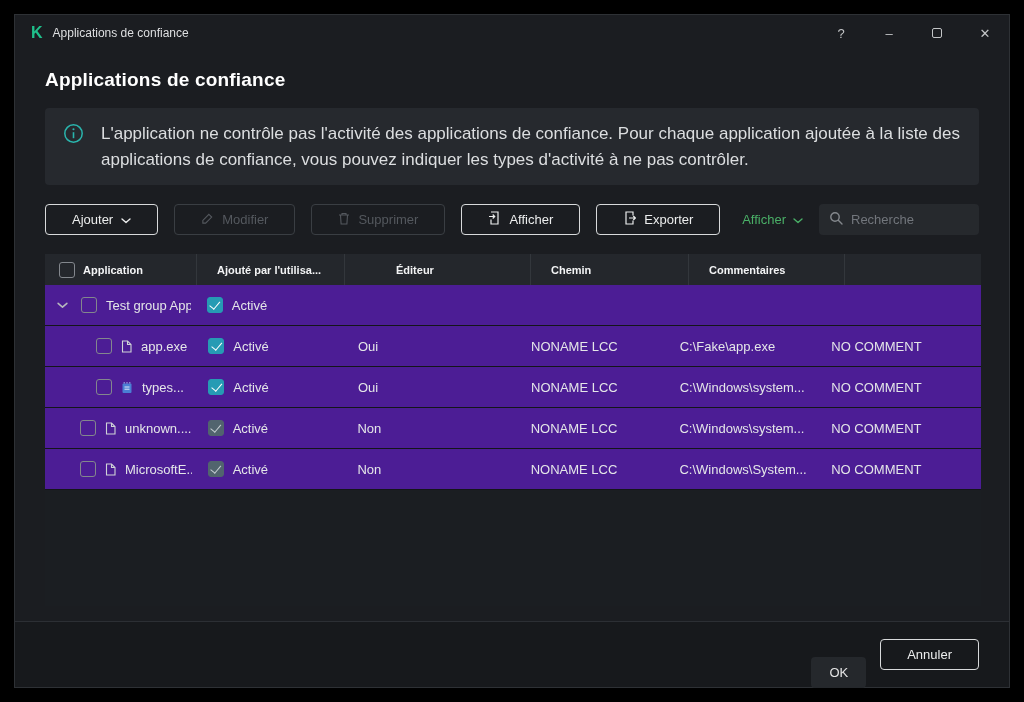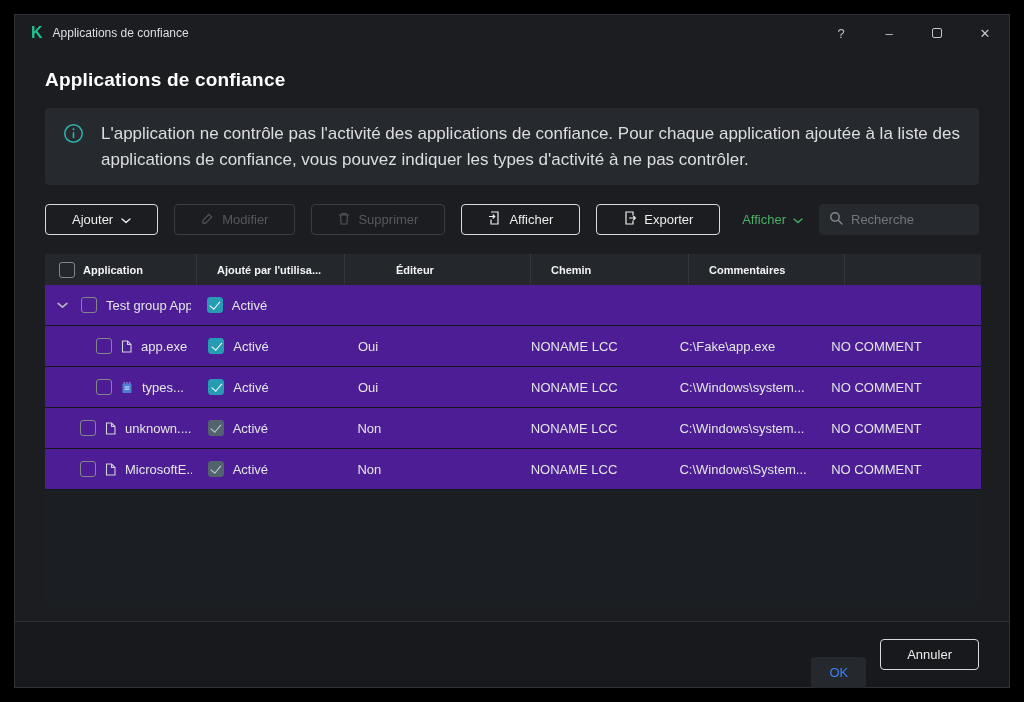--- a/index.html
+++ b/index.html
@@ -59,21 +59,21 @@
   .cell.c0.indent-group { padding-left:12px; }
   .cell.c0.indent-child { padding-left:51px;align-items:center; }
   .cell.c0.indent-root  { padding-left:35px; }
   .expander { color:#b6b9bd; display:flex; align-items:center; margin-right:4px; cursor:default; }
   .ficon { display:flex; align-items:center; flex:none; }
   .tfiller { flex:1; background:#1b1e22; }
 
   
   .footer { position:absolute; left:0; right:0; bottom:0; height:66px; border-top:1px solid #2c2f34;
             background:#17191c; display:flex; align-items:center; justify-content:flex-end; gap:14px; padding:0 30px; }
-  .btn.solid-disabled { background:#25282c; border:none; color:#3b82f6; padding:0 18px;margin-top:36px; }
+  .btn.solid-disabled { background:#25282c; border:none; color:#e5e5e5; padding:0 18px;margin-top:36px; }
 </style>
 </head>
 <body>
 
 <div class="window">
 
   <div class="titlebar">
     <span class="logo">K</span>
     <span class="win-title">Applications de confiance</span>
     <div class="win-controls">

